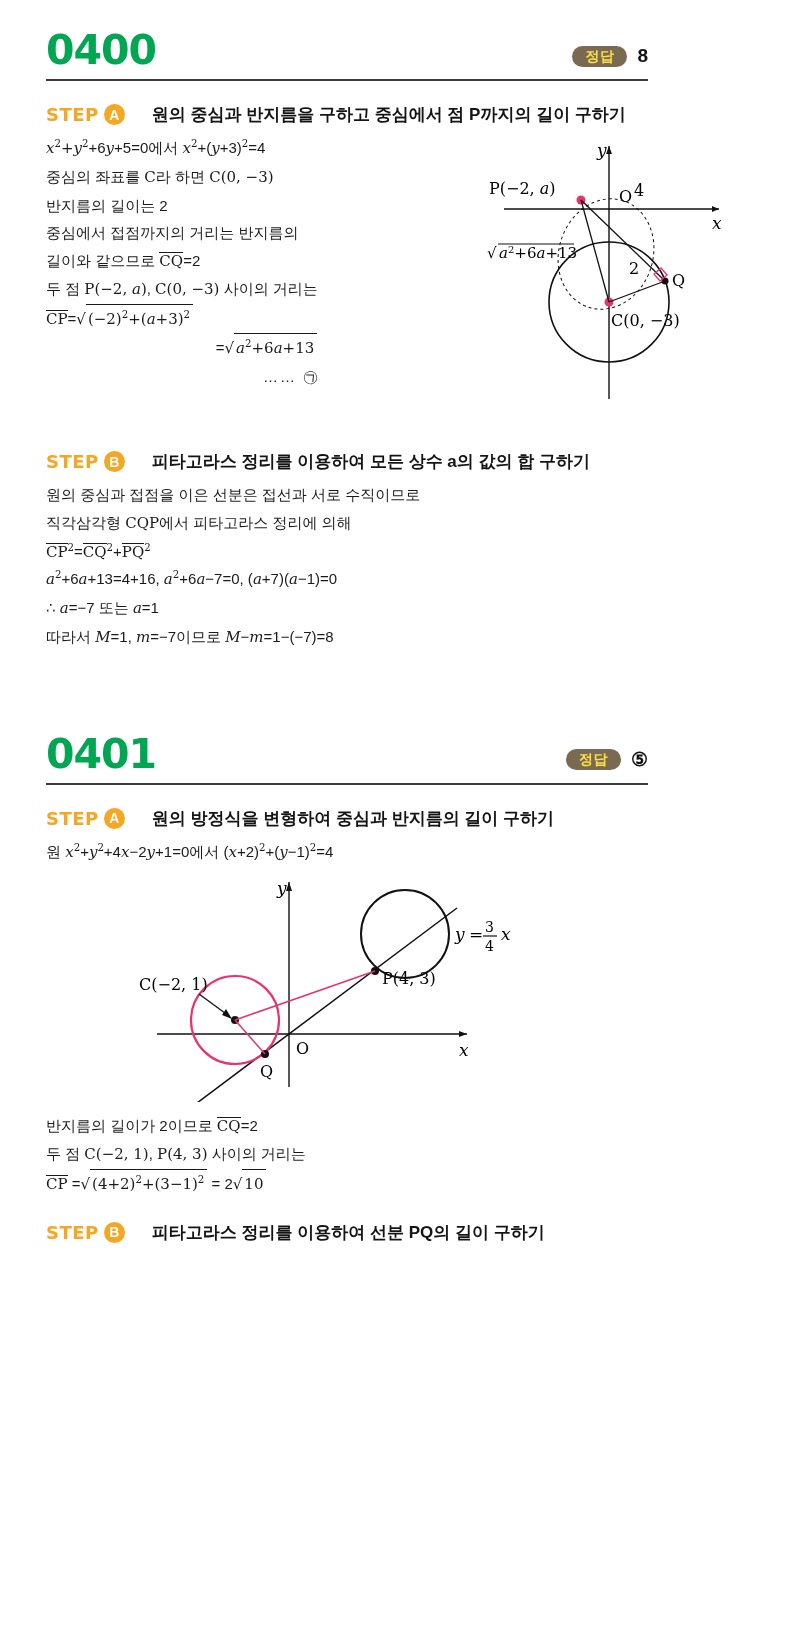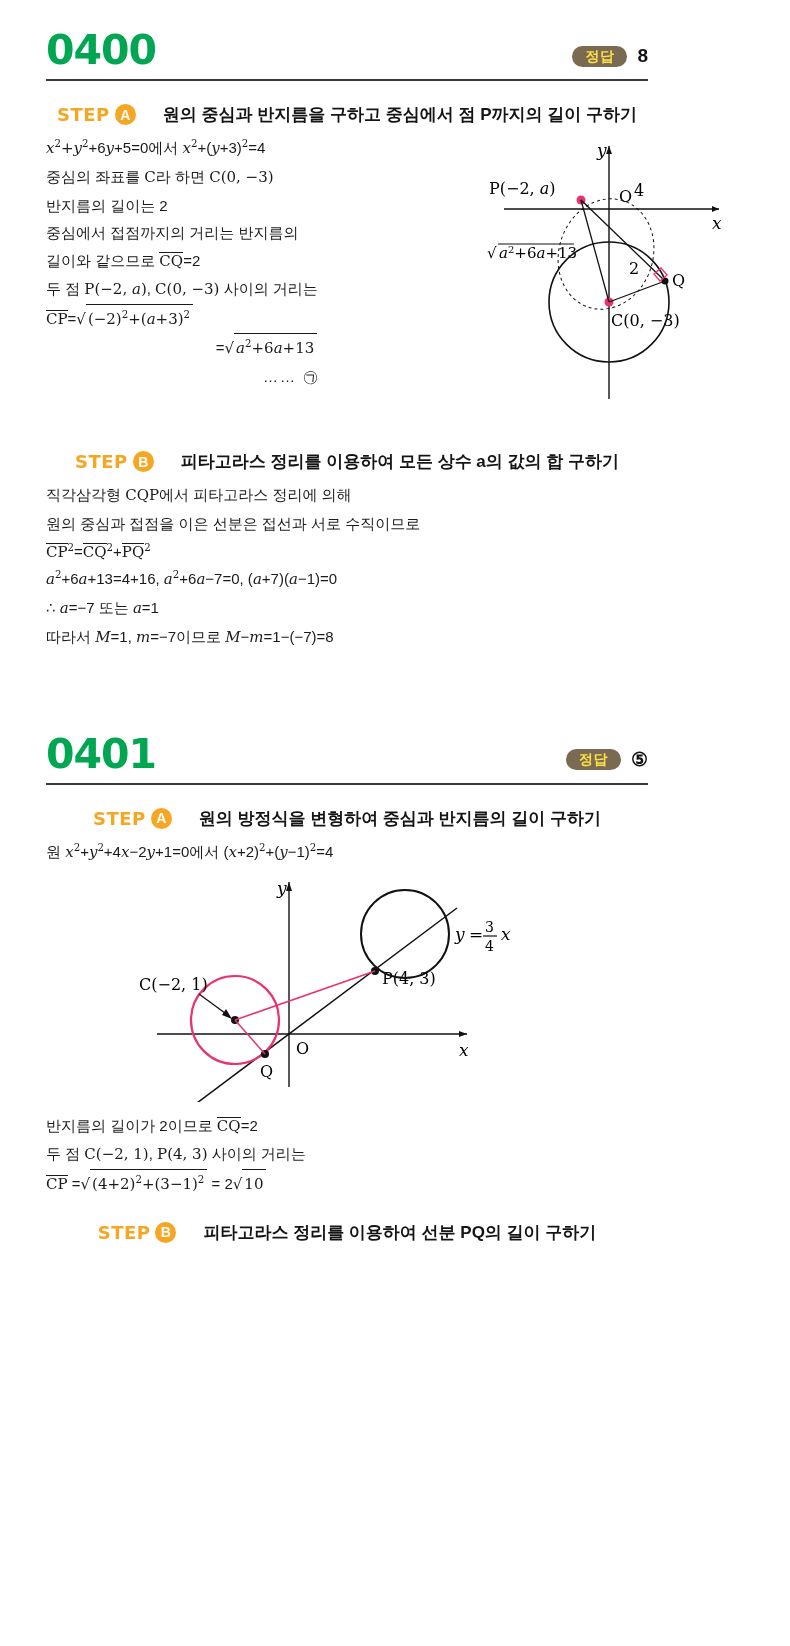--- a/index.html
+++ b/index.html
@@ -67,21 +67,20 @@
     border: none;
     border-top: 2px solid #3a3a3a;
     margin: 2px 0 0 0;
   }
   .step-row {
     display: flex;
     align-items: center;
     gap: 9px;
     margin-top: 22px;
     margin-bottom: 8px;
-    justify-content: center;
   }
   .step-word {
     font-size: 18px;
     font-weight: bold;
     color: #f5a623;
     letter-spacing: 0.5px;
     font-family: "DejaVu Sans", sans-serif;
   }
   .step-badge {
     width: 21px;
@@ -216,22 +215,22 @@
       </div>
     </div>
 
     <div class="step-row">
       <span class="step-word">STEP</span>
       <span class="step-badge b">B</span>
       <span class="step-title">피타고라스 정리를 이용하여 모든 상수 a의 값의 합 구하기</span>
     </div>
 
     <div>
+      <div class="body-line">원의 중심과 접점을 이은 선분은 접선과 서로 수직이므로</div>
       <div class="body-line">직각삼각형 <span class="mathup">CQP</span>에서 피타고라스 정리에 의해</div>
-      <div class="body-line">원의 중심과 접점을 이은 선분은 접선과 서로 수직이므로</div>
       <div class="body-line">
         <span class="ov mathup">CP</span><sup class="s">2</sup>=<span class="ov mathup">CQ</span><sup class="s">2</sup>+<span class="ov mathup">PQ</span><sup class="s">2</sup>
       </div>
       <div class="body-line">
         <span class="math">a</span><sup class="s">2</sup>+6<span class="math">a</span>+13=4+16, <span class="math">a</span><sup class="s">2</sup>+6<span class="math">a</span>−7=0, (<span class="math">a</span>+7)(<span class="math">a</span>−1)=0
       </div>
       <div class="body-line">∴ <span class="math">a</span>=−7 또는 <span class="math">a</span>=1</div>
       <div class="body-line">따라서 <span class="math">M</span>=1, <span class="math">m</span>=−7이므로 <span class="math">M</span>−<span class="math">m</span>=1−(−7)=8</div>
     </div>
   </div>

